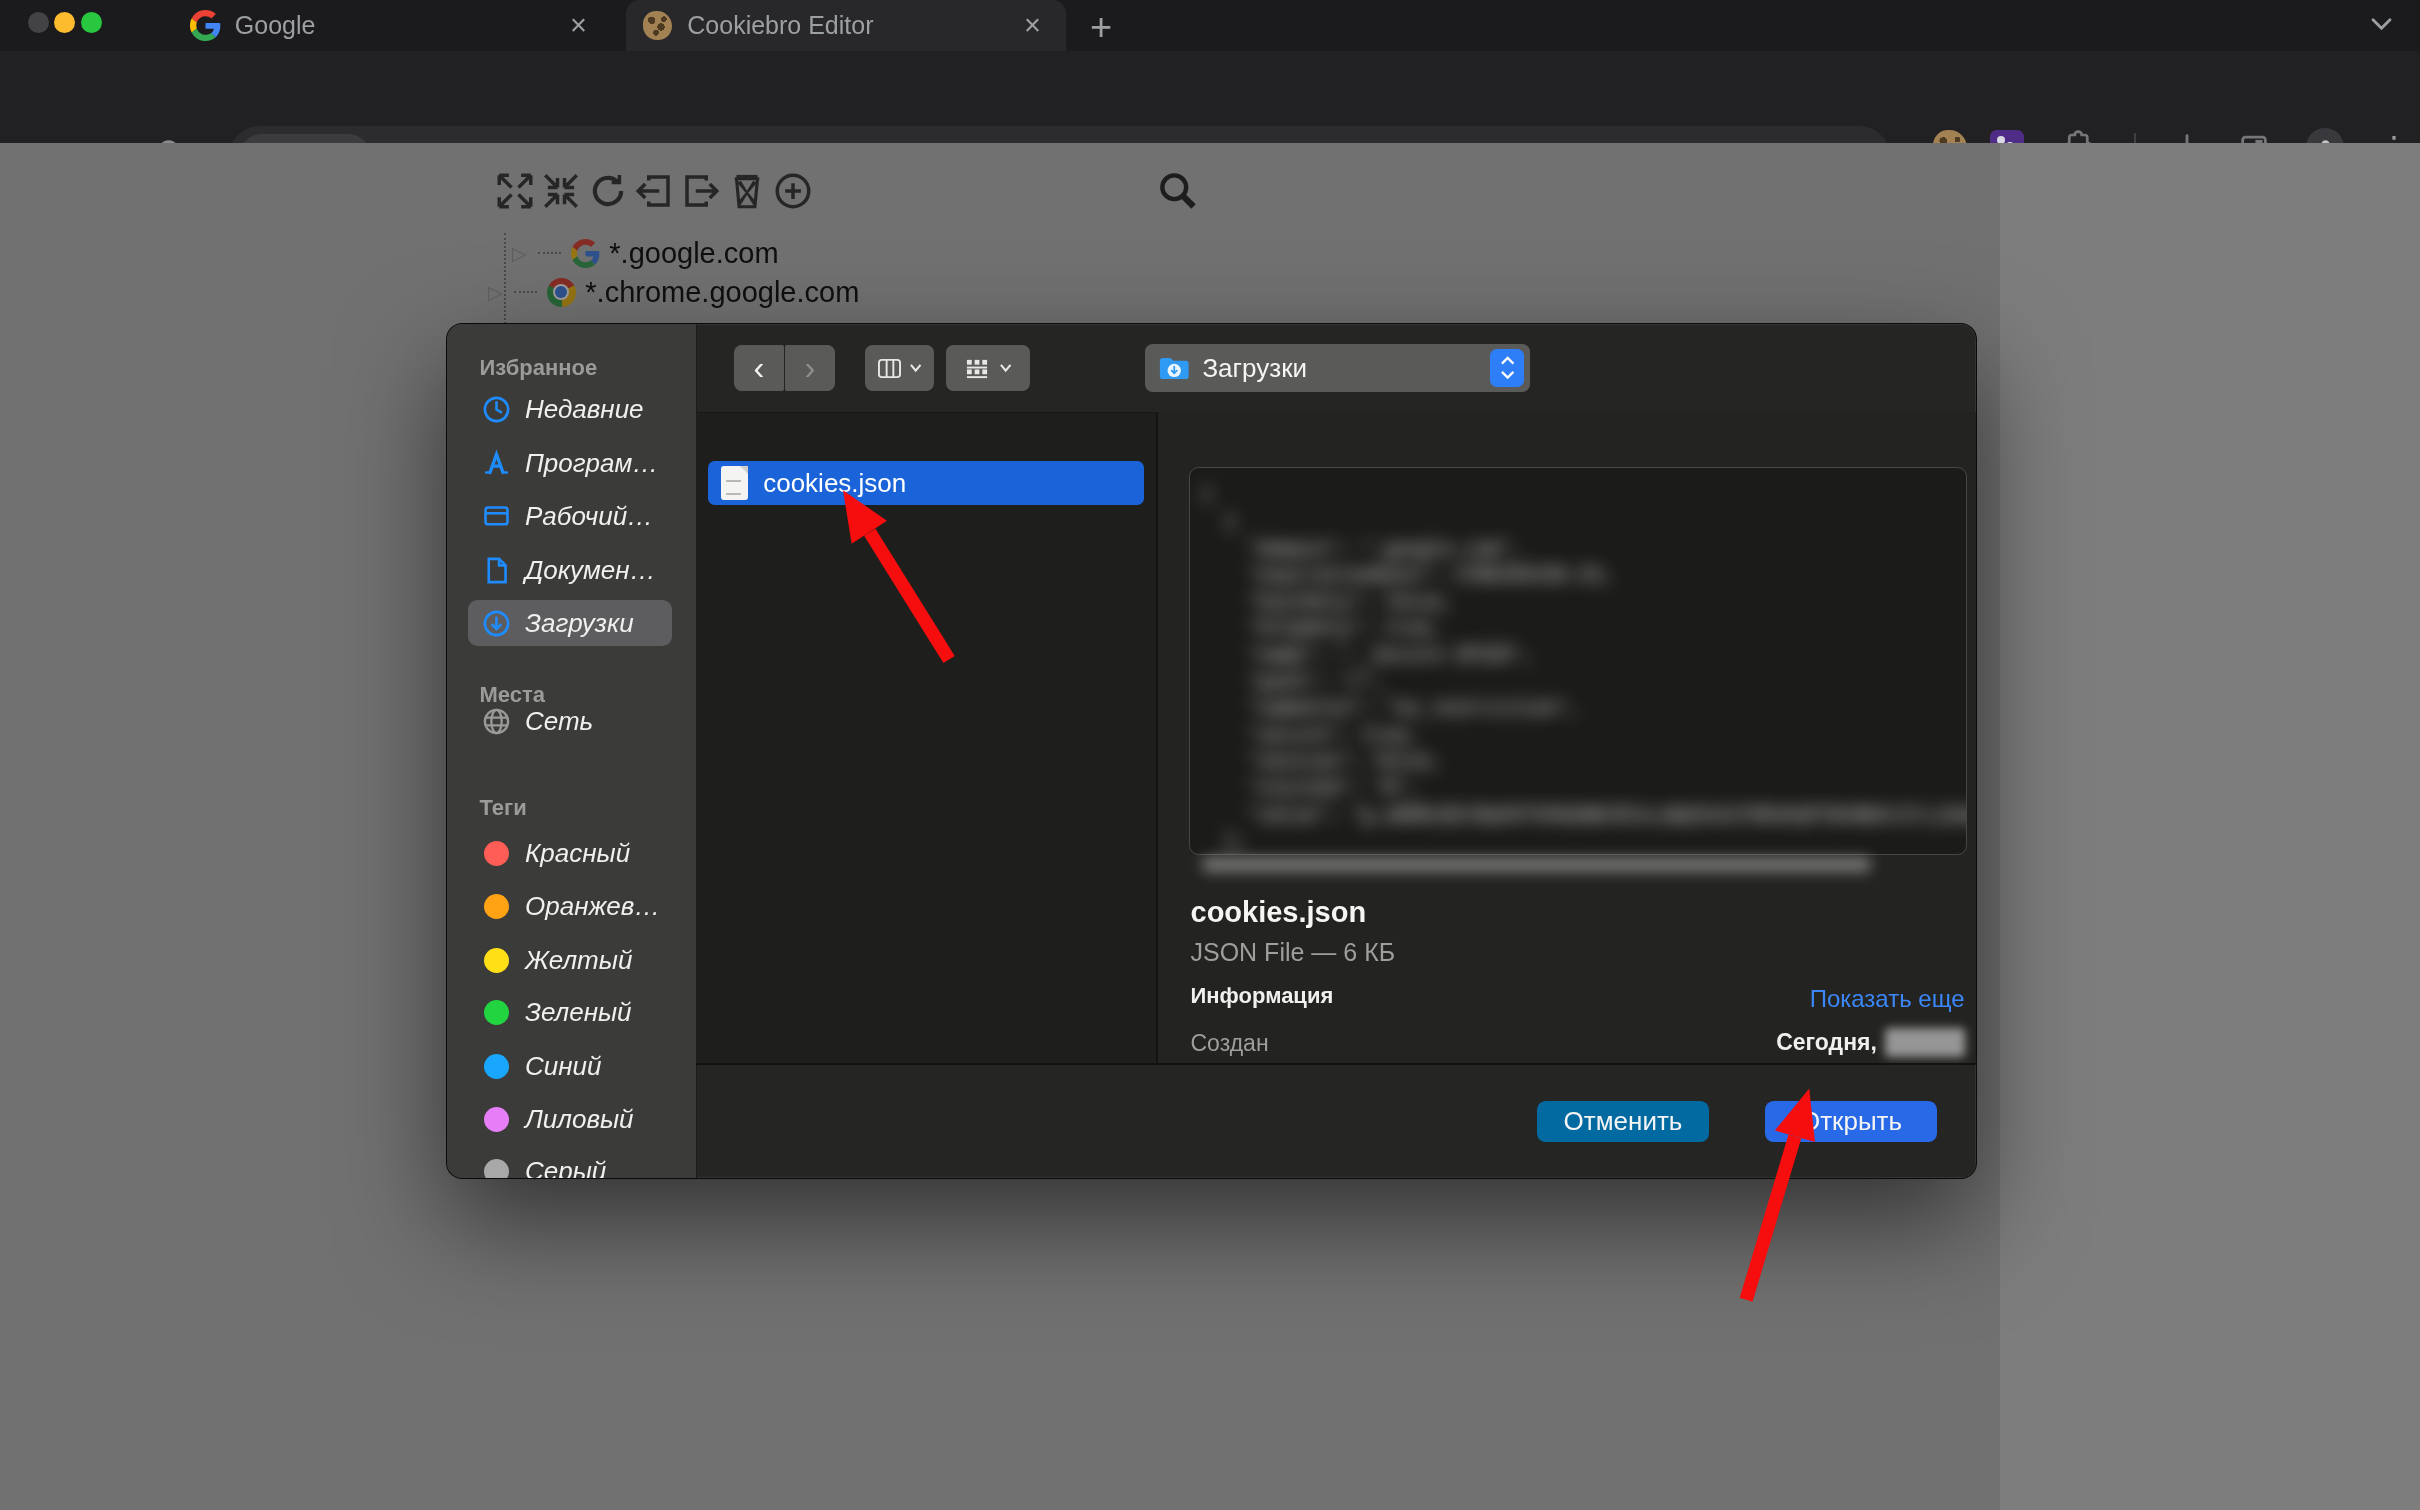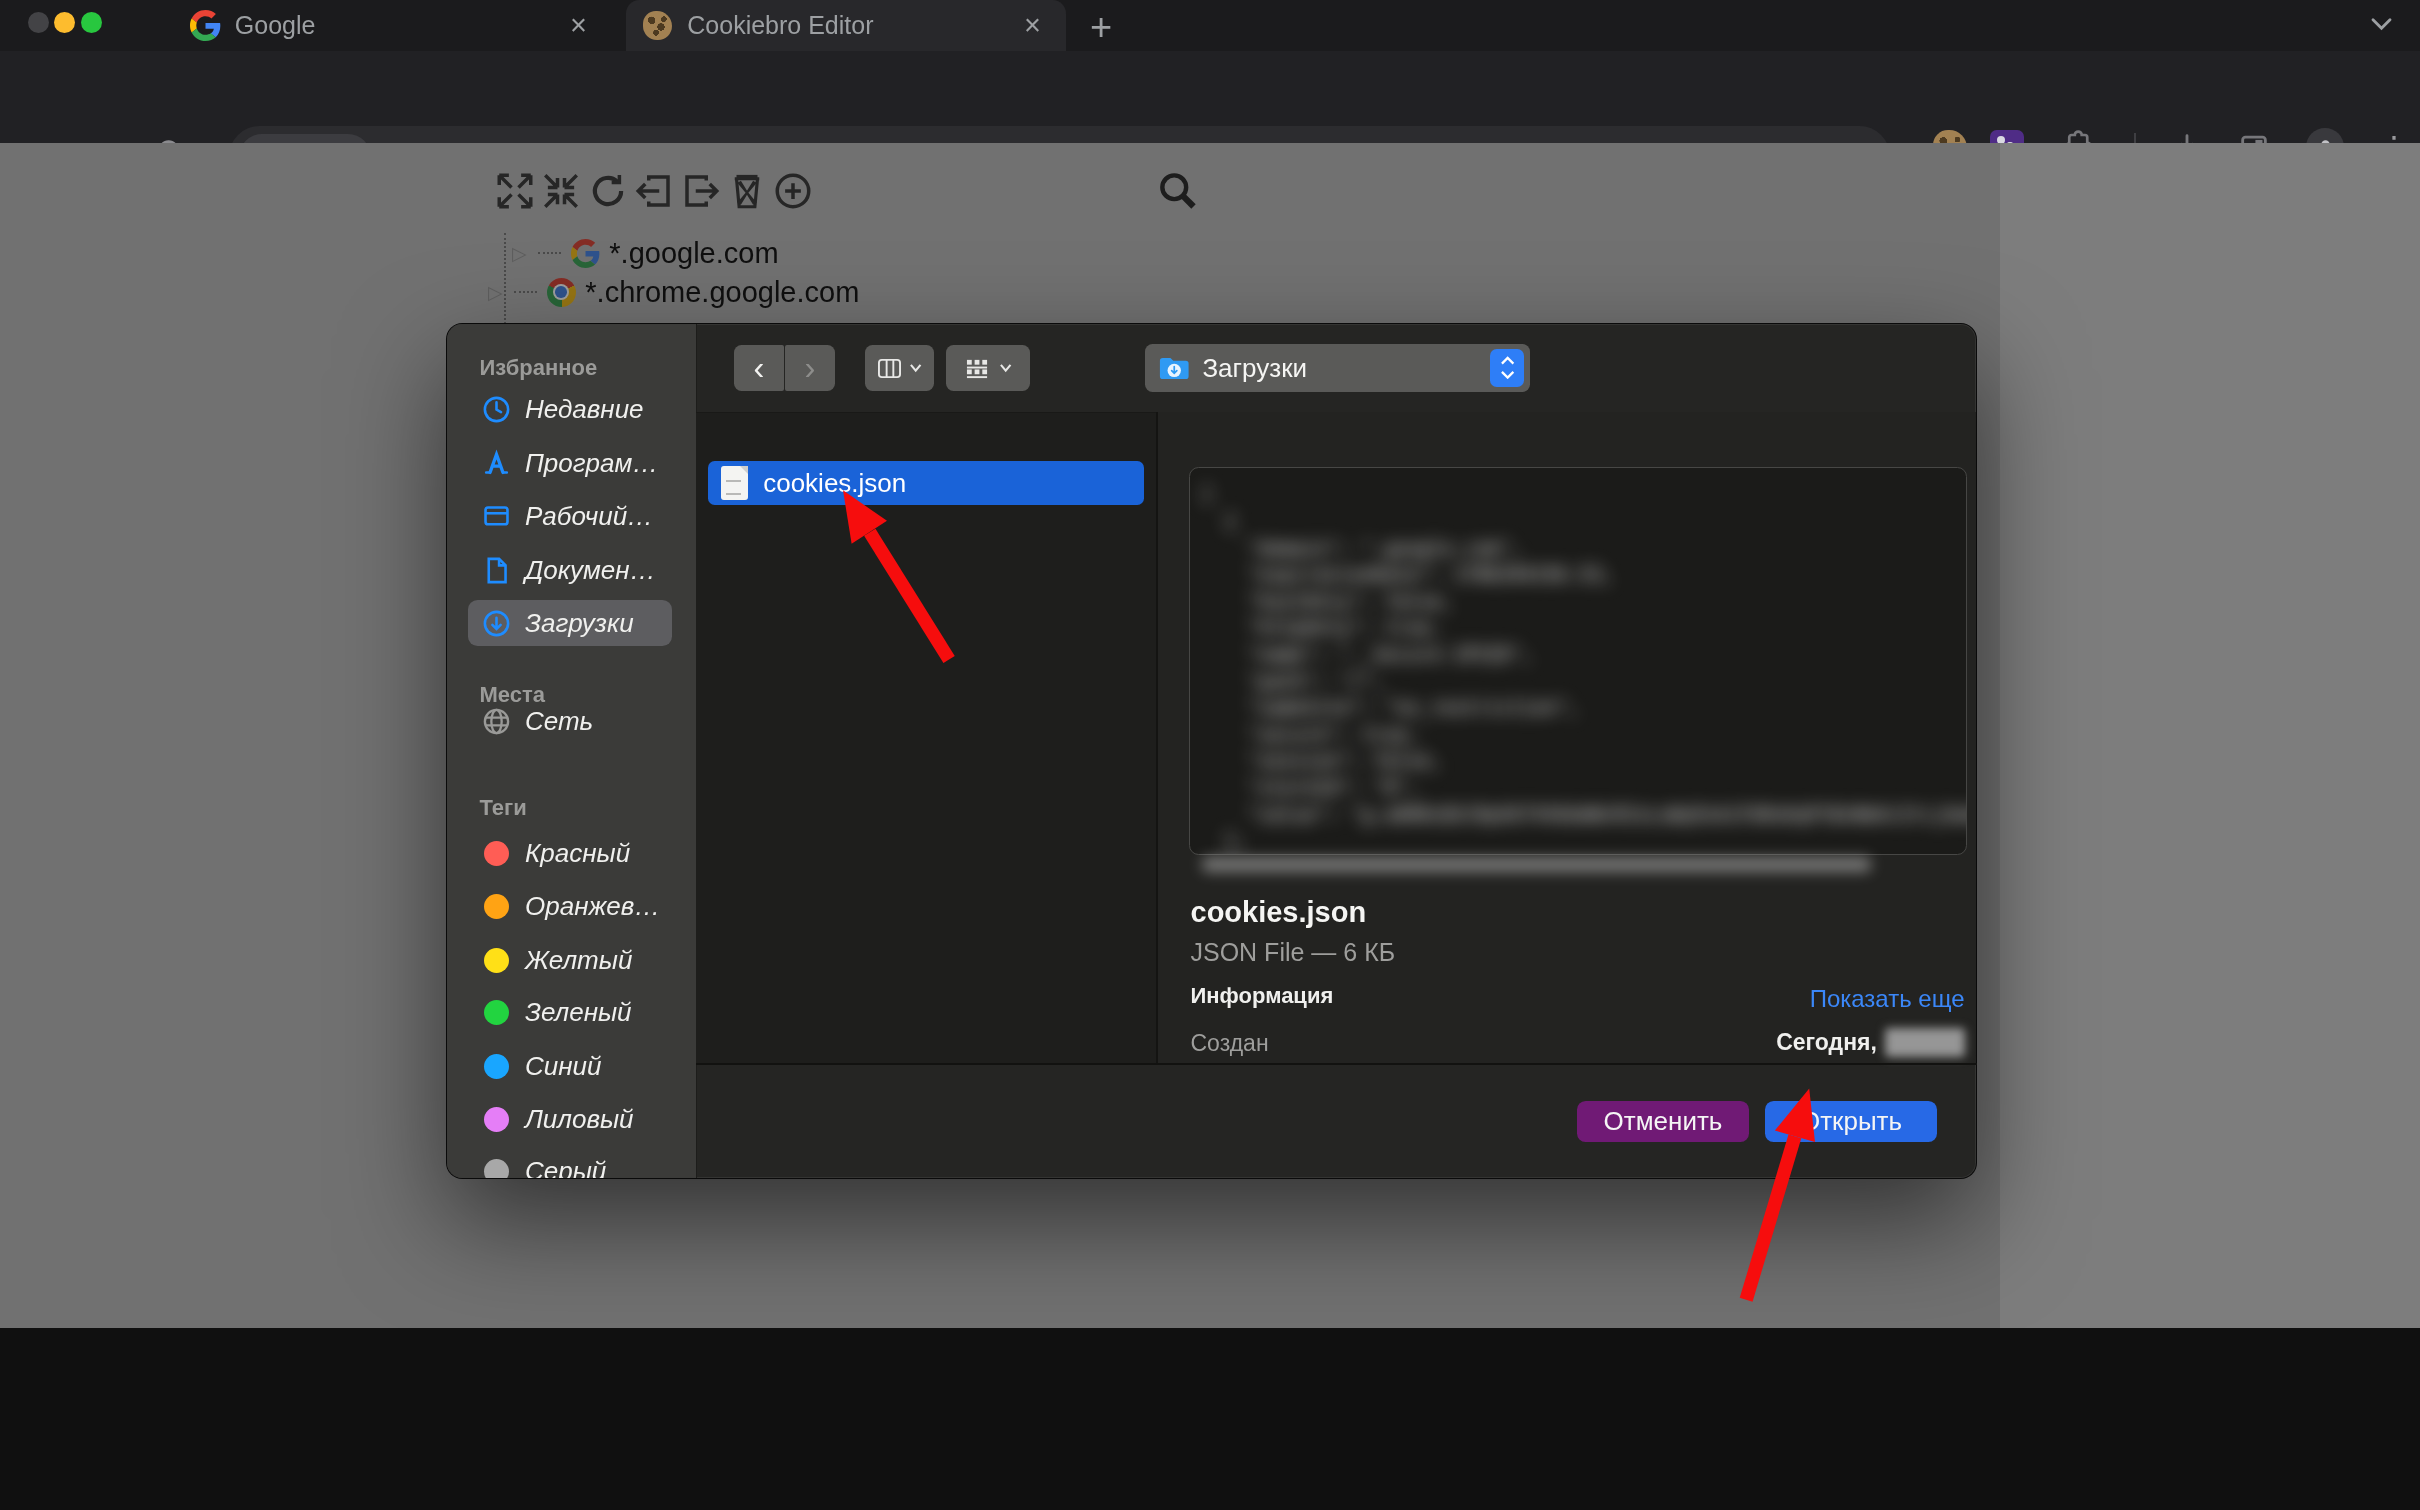--- a/index.html
+++ b/index.html
@@ -1,16 +1,16 @@
 <!DOCTYPE html>
 <html><head>
 <meta charset="utf-8">
 <style>
   html,body{margin:0;padding:0;background:#101010;}
-  .screen{position:relative;width:2420px;height:1328px;overflow:hidden;
+  .screen{position:relative;width:2420px;height:1510px;overflow:hidden;
     font-family:"Liberation Sans","DejaVu Sans",sans-serif;
     -webkit-font-smoothing:antialiased;}
   .abs{position:absolute;}
 
   
   .tabstrip{left:0;top:0;width:2420px;height:51px;background:#1b1b1d;}
   .tl{top:12.4px;width:21px;height:21px;border-radius:50%;}
   .tab{top:0;height:51px;display:flex;align-items:center;color:#9da0a3;font-size:25px;}
   .tab-active{background:#28282b;border-radius:13.4px 13.4px 0 0;}
   .tab-close{font-size:29px;color:#9da0a3;margin-left:auto;margin-right:25px;cursor:default;}
@@ -456,21 +456,21 @@
       <div class="abs pv-more" style="color: rgb(59, 135, 248);">Показать еще</div>
       <div class="abs pv-crlabel">Создан</div>
       <div class="abs pv-crval">
         <span>Сегодня,</span>
         <span class="timechip"></span>
       </div>
     </div>
 
     <div class="abs hdivider"></div>
 
-    <button class="abs dfooter-btn" style="left: 1130px; background-color: #701a75;">Отменить</button>
+    <button class="abs dfooter-btn" style="left: 1090px; background-color: #0369a1;">Отменить</button>
     <button class="abs dfooter-btn" style="left: 1318px; background-color: rgb(39, 105, 230);">Открыть</button>
   </div>
 
   <svg class="abs arrows" viewBox="0 0 2532 1580">
     <g>
       <line x1="993" y1="690" x2="910" y2="557" stroke-width="14" style="stroke: rgb(246, 13, 13);"></line>
       <polygon points="882,513 928,545 891,569" style="fill: rgb(246, 13, 13);"></polygon>
     </g>
     <g>
       <line x1="1827" y1="1360" x2="1878" y2="1189" stroke-width="14" style="stroke: rgb(246, 13, 13);"></line>

